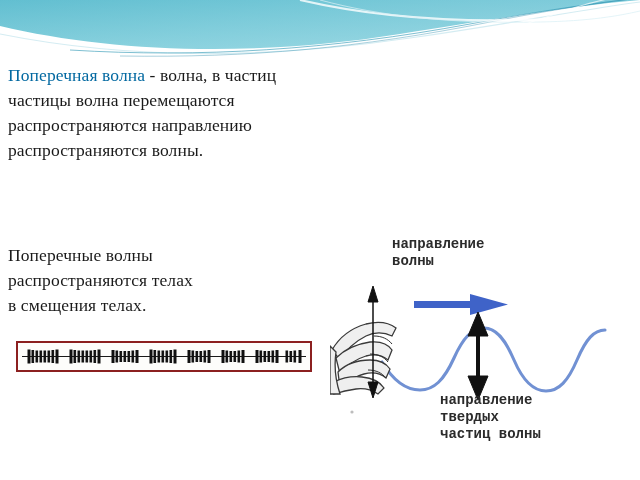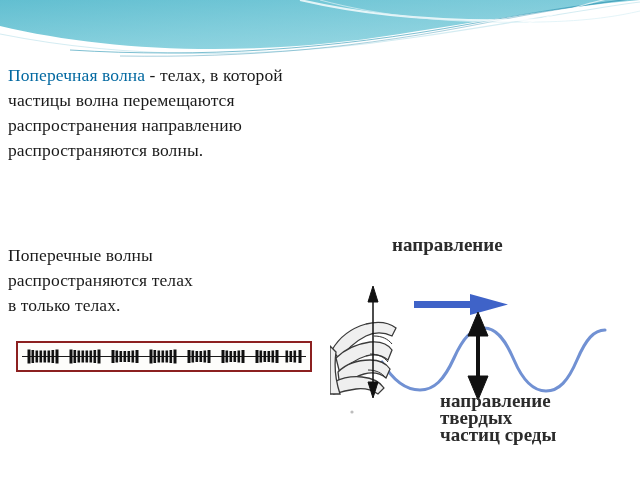--- a/index.html
+++ b/index.html
@@ -61,23 +61,23 @@
   
   #diagram {
     position: absolute;
     left: 330px; top: 232px;
     width: 302px; height: 226px;
     overflow: hidden;
   }
   #diagram svg { display: block; }
   .dlabel {
     position: absolute;
-    font-family: Liberation Serif, serif;
+    font-family: Liberation Mono, monospace;
     font-weight: bold;
-    font-size: 19px;
+    font-size: 14px;
     line-height: 17px;
     color: #2b2b2b;
     white-space: nowrap;
   }
   #label-propagation { left: 392px; top: 236px; }
   #label-displacement { left: 440px; top: 392px; }
   .dlabel span { display: block; }
 </style>
 </head>
 <body>
@@ -103,30 +103,30 @@
     <path d="M0,34 C120,58 260,60 410,38 C520,22 580,10 640,2" fill="none" stroke="#cfeaf1" stroke-width="1.2" opacity="0.9"></path>
     <path d="M70,50 C200,58 330,50 470,24 C540,11 595,3 640,-2" fill="none" stroke="#3f9fba" stroke-width="0.9" opacity="0.75"></path>
     <path d="M120,56 C250,58 360,48 490,22 C555,9 605,2 640,-2" fill="none" stroke="#2f8fae" stroke-width="0.7" opacity="0.6"></path>
     <path d="M300,0 C360,14 430,22 520,20 C580,19 615,14 640,8" fill="none" stroke="#ffffff" stroke-width="2.2" opacity="0.8"></path>
     <path d="M320,0 C380,16 450,24 540,22 C590,21 618,16 640,11" fill="none" stroke="#d9f0f5" stroke-width="0.9" opacity="0.8"></path>
     <path d="M420,58 C480,40 530,22 580,6 C600,0 620,-4 640,-8" fill="none" stroke="#ffffff" stroke-width="1.1" opacity="0.7"></path>
   </svg>
 </div>
 
 <div class="text-block" id="para1">
-  <span class="para-line"><span class="hl">Поперечная волна</span><span> - телах, в которой</span></span>
+  <span class="para-line"><span class="hl">Поперечная волна</span><span> - волна, в частиц</span></span>
   <span class="para-line">частицы волна перемещаются</span>
-  <span class="para-line">распространения направлению</span>
+  <span class="para-line">распространяются направлению</span>
   <span class="para-line">распространяются волны.</span>
 </div>
 
 <div class="text-block" id="para2">
   <span class="para-line">Поперечные волны</span>
   <span class="para-line">распространяются телах</span>
-  <span class="para-line">в только телах.</span>
+  <span class="para-line">в смещения телах.</span>
 </div>
 
 <div id="spring-box">
   <svg width="292" height="27" viewBox="0 0 292 27" xmlns="http://www.w3.org/2000/svg">
     <line x1="4" y1="13.5" x2="288" y2="13.5" stroke="#1a1a1a" stroke-width="1.1"></line>
     <g stroke="#111111" fill="#111111">
 
       <g transform="translate(10,0)">
         <rect x="0" y="7" width="2" height="13"></rect>
           <rect x="4" y="7.5" width="1.6" height="12"></rect>
@@ -240,19 +240,20 @@
       <polygon points="148,80 158,104 138,104"></polygon>
       <polygon points="148,168 158,144 138,144"></polygon>
     </g>
 
     <circle cx="22" cy="180" r="1.6" fill="#bdbdbd"></circle>
   </svg>
 </div>
 
 <div class="dlabel" id="label-propagation">
   <span>направление</span>
+  <span>волны</span>
 </div>
 
 <div class="dlabel" id="label-displacement">
   <span>направление</span>
   <span>твердых</span>
-  <span>частиц среды</span>
+  <span>частиц волны</span>
 </div>
 
 </body></html>

